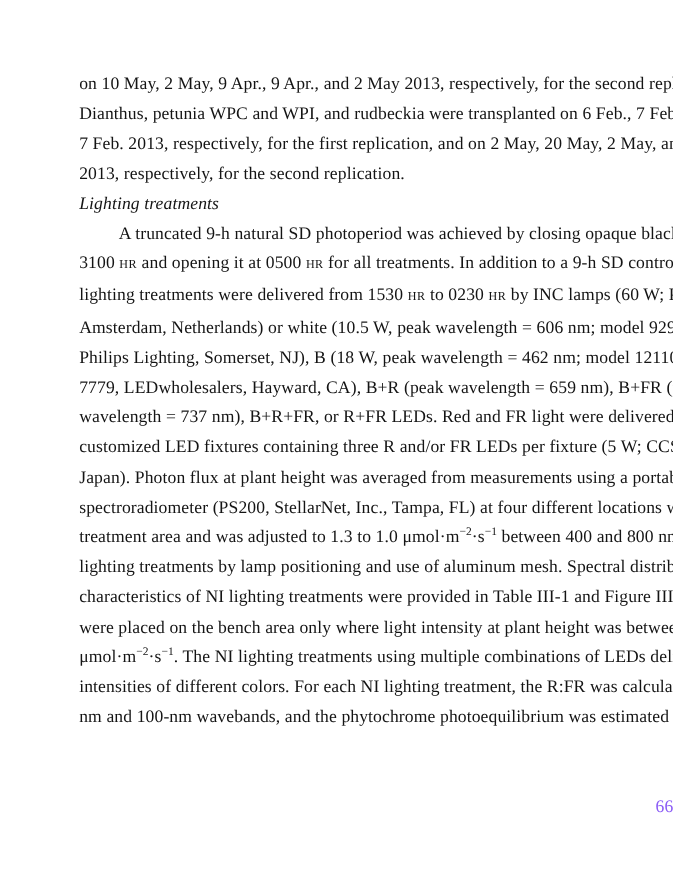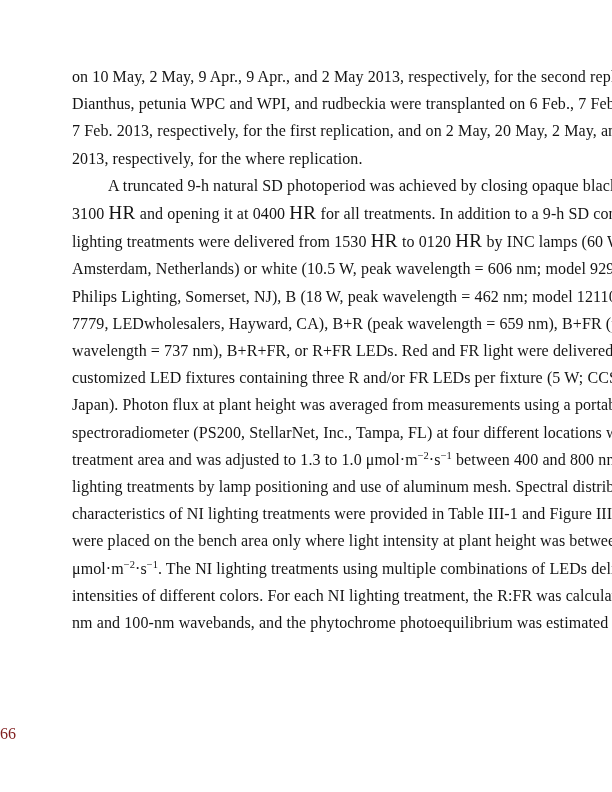--- a/index.html
+++ b/index.html
@@ -21,49 +21,50 @@
     width: 470px;
   }
   .line {
     font-size: 16px;
     line-height: 27.2px;
     white-space: pre;
     letter-spacing: 0.1px;
   }
   .line.indent { padding-left: 36px; }
   .italic { font-style: italic; }
-  .sc { font-size: 19px; letter-spacing: 0.4px; }
+  .sc { font-size: 11px; letter-spacing: 0.4px; }
   .sup {
     vertical-align: super;
     font-size: 10.5px;
     line-height: 0;
     letter-spacing: 0;
   }
   .footer {
     position: absolute;
     left: 0; top: 725px;
     width: 612px;
-    text-align: left;
+    text-align: right;
     font-size: 16px;
     line-height: 18px;
-    color: #7f1d1d;
+    color: #8b5cf6;
   }
 </style>
 </head>
 <body>
 
 <div class="page">
   <div class="content">
       <div class="line"><span>on 10 May, 2 May, 9 Apr., 9 Apr., and 2 May 2013, respectively, for the second replication.</span></div>
       <div class="line"><span>Dianthus, petunia WPC and WPI, and rudbeckia were transplanted on 6 Feb., 7 Feb., 7 Feb., and</span></div>
       <div class="line"><span>7 Feb. 2013, respectively, for the first replication, and on 2 May, 20 May, 2 May, and 8 May</span></div>
-      <div class="line"><span>2013, respectively, for the where replication.</span></div>
+      <div class="line"><span>2013, respectively, for the second replication.</span></div>
+      <div class="line"><span class="italic">Lighting treatments</span></div>
       <div class="line indent"><span>A truncated 9-h natural SD photoperiod was achieved by closing opaque black cloth at</span></div>
-      <div class="line"><span>3100 </span><span class="sc">HR</span><span> and opening it at 0400 </span><span class="sc">HR</span><span> for all treatments. In addition to a 9-h SD control, 4-h NI</span></div>
-      <div class="line"><span>lighting treatments were delivered from 1530 </span><span class="sc">HR</span><span> to 0120 </span><span class="sc">HR</span><span> by INC lamps (60 W; Philips,</span></div>
+      <div class="line"><span>3100 </span><span class="sc">HR</span><span> and opening it at 0500 </span><span class="sc">HR</span><span> for all treatments. In addition to a 9-h SD control, 4-h NI</span></div>
+      <div class="line"><span>lighting treatments were delivered from 1530 </span><span class="sc">HR</span><span> to 0230 </span><span class="sc">HR</span><span> by INC lamps (60 W; Philips,</span></div>
       <div class="line"><span>Amsterdam, Netherlands) or white (10.5 W, peak wavelength = 606 nm; model 9290002204,</span></div>
       <div class="line"><span>Philips Lighting, Somerset, NJ), B (18 W, peak wavelength = 462 nm; model 121109-125040-</span></div>
       <div class="line"><span>7779, LEDwholesalers, Hayward, CA), B+R (peak wavelength = 659 nm), B+FR (peak</span></div>
       <div class="line"><span>wavelength = 737 nm), B+R+FR, or R+FR LEDs. Red and FR light were delivered by</span></div>
       <div class="line"><span>customized LED fixtures containing three R and/or FR LEDs per fixture (5 W; CCS, Inc., Kyoto,</span></div>
       <div class="line"><span>Japan). Photon flux at plant height was averaged from measurements using a portable</span></div>
       <div class="line"><span>spectroradiometer (PS200, StellarNet, Inc., Tampa, FL) at four different locations within the</span></div>
       <div class="line"><span>treatment area and was adjusted to 1.3 to 1.0 μmol·m</span><span class="sup">−2</span><span>·s</span><span class="sup">−1</span><span> between 400 and 800 nm for all NI</span></div>
       <div class="line"><span>lighting treatments by lamp positioning and use of aluminum mesh. Spectral distribution</span></div>
       <div class="line"><span>characteristics of NI lighting treatments were provided in Table III-1 and Figure III-1. Plants</span></div>

